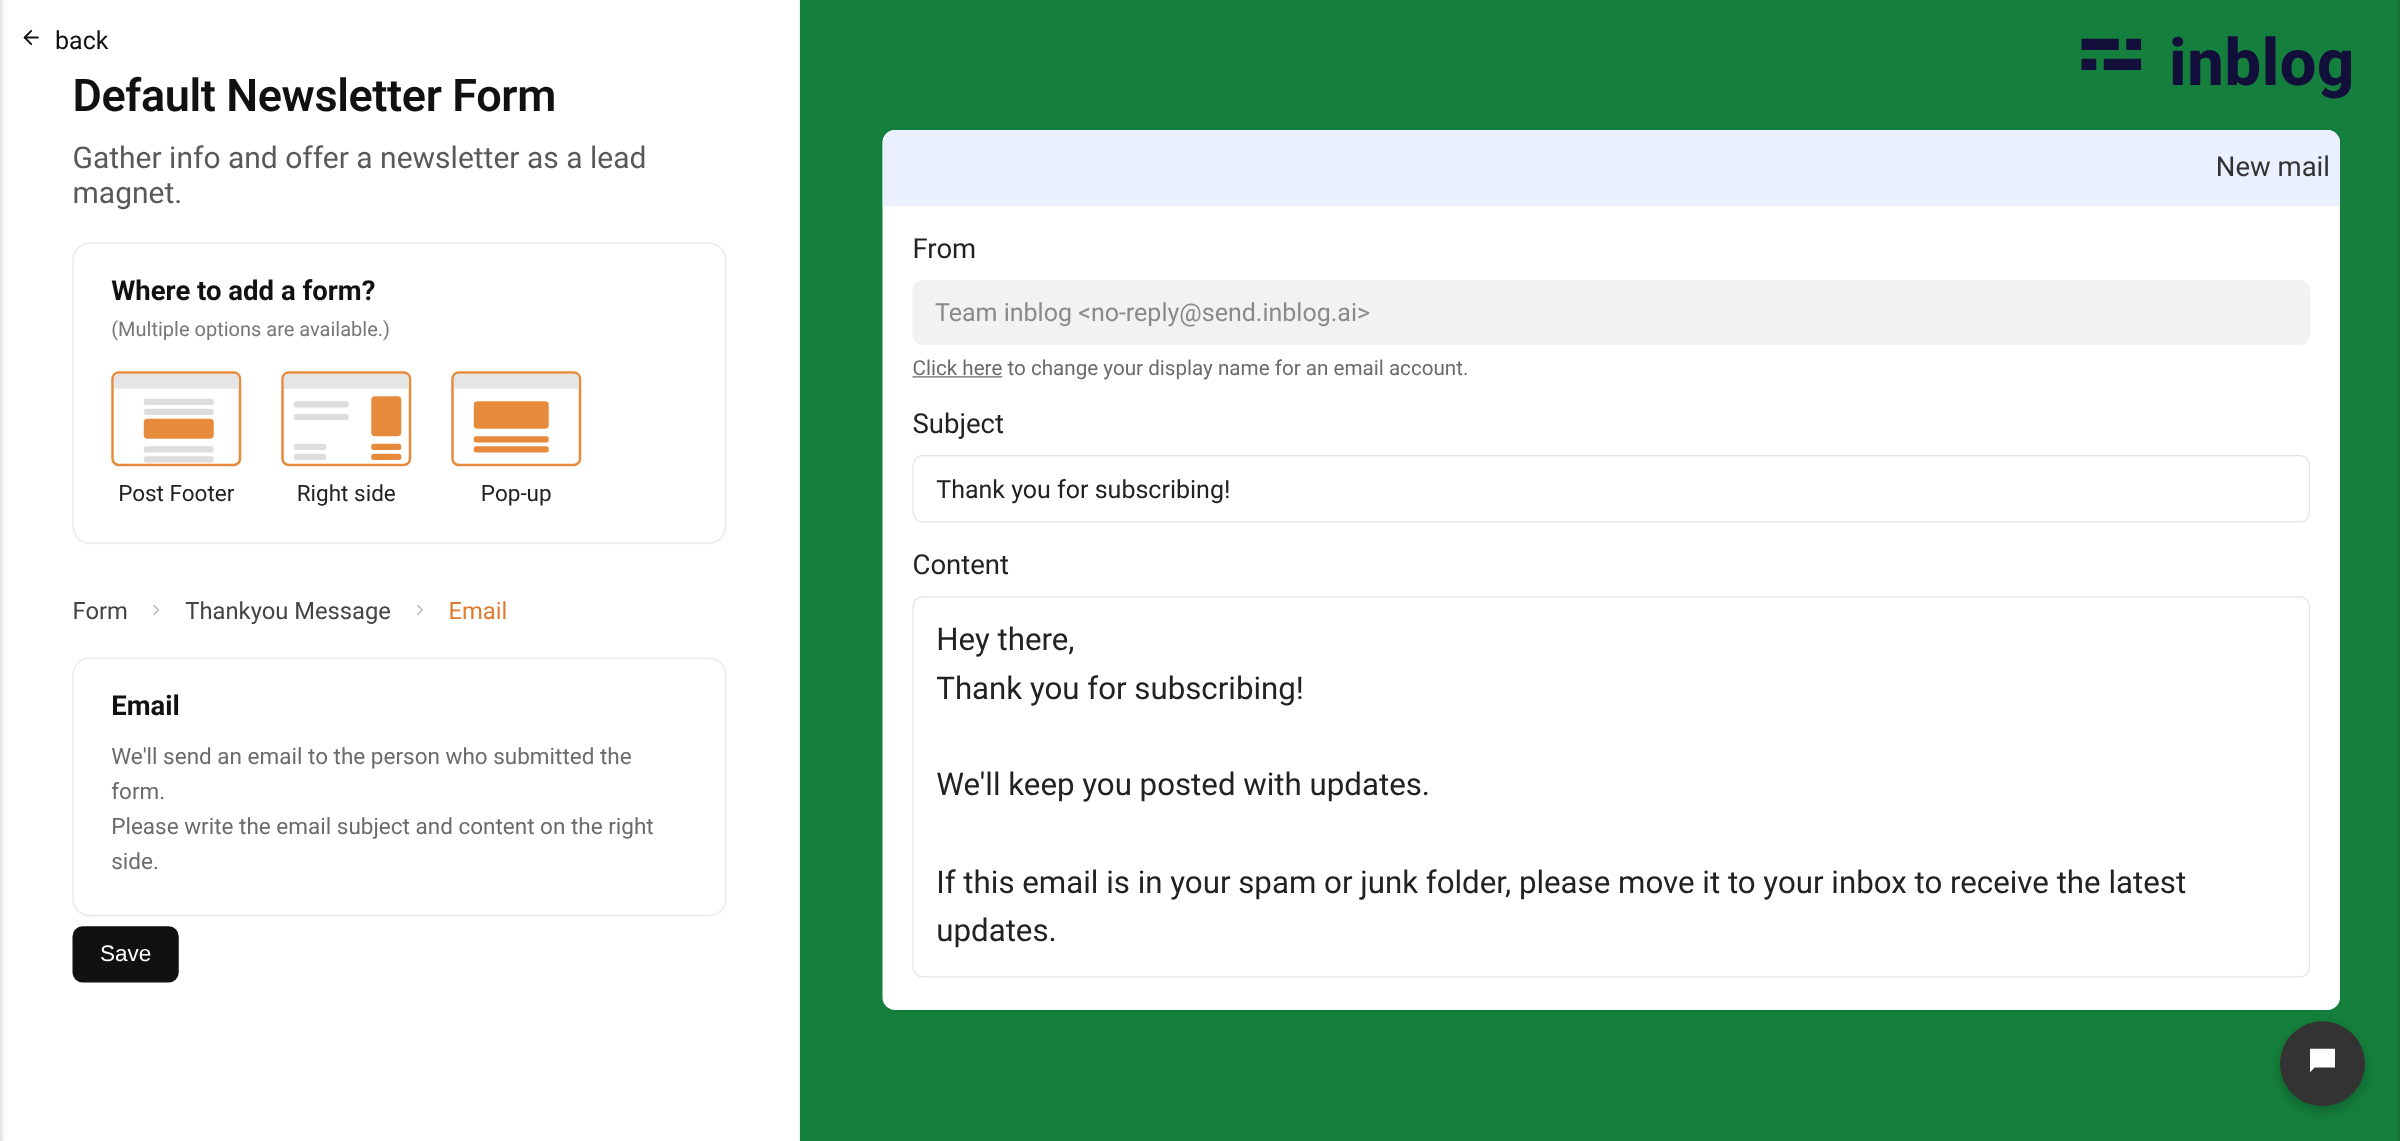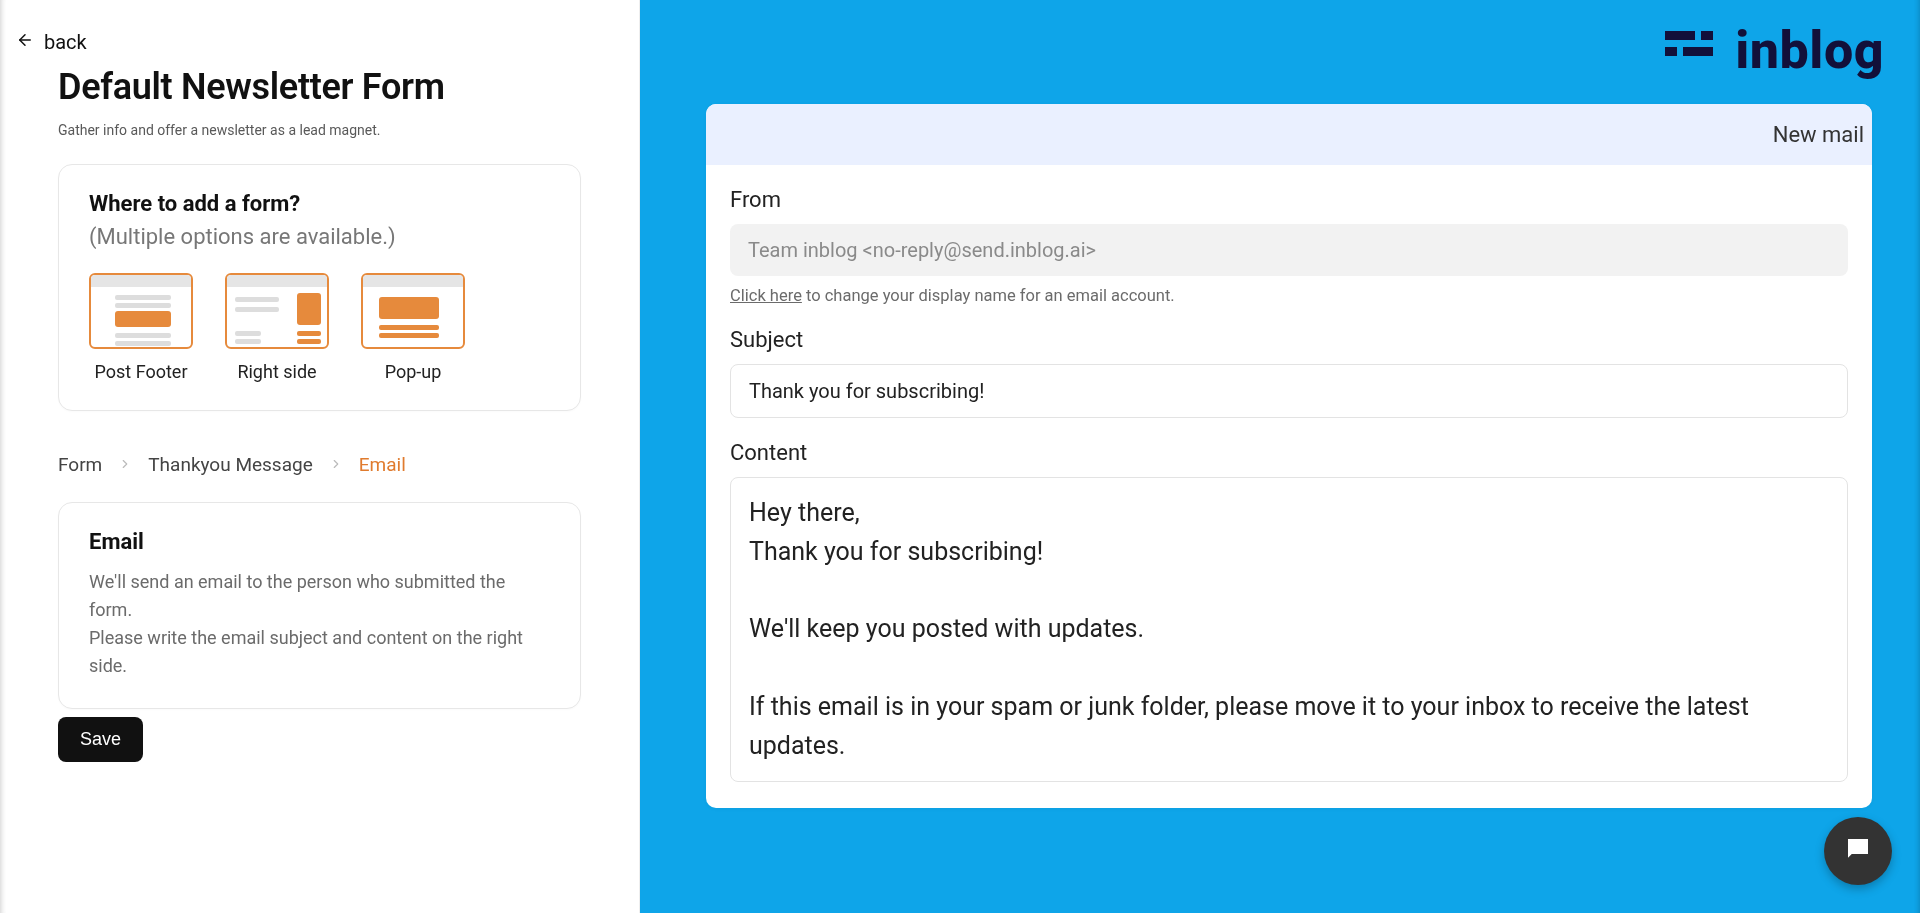--- a/index.html
+++ b/index.html
@@ -7,38 +7,38 @@
   body { display: flex; width: 1920px; height: 913px; overflow: hidden; background: #fff; }
 
   .shadow-edge {
     position: absolute; top:0; bottom:0; width:6px; pointer-events:none;
   }
   .shadow-left { left:0; box-shadow: inset 6px 0 6px -6px rgba(0,0,0,0.25); }
   .shadow-right { right:0; box-shadow: inset -6px 0 6px -6px rgba(0,0,0,0.25); }
 
   
   .left-panel {
-    width: 640px; height: 100%; background: #fff; position: relative; padding: 16px 0 12px 0;
+    width: 640px; height: 100%; background: #fff; position: relative; padding: 6px 0 12px 0;
     border-right: 1px solid #eee;
   }
   .back-row { display:flex; align-items:center; gap:10px; padding: 14px 16px 6px 16px; cursor:pointer; }
   .back-row svg { width:18px; height:18px; stroke:#111; }
   .back-text { font-size: 20px; color:#111; }
 
   .left-inner { padding: 0 58px 0 58px; }
   .page-title { font-size: 36px; font-weight: 600; margin-top: 6px; letter-spacing:-0.3px; }
-  .page-sub   { font-size: 14px; color:#595959; margin-top: 14px; }
+  .page-sub   { font-size: 24px; color:#595959; margin-top: 14px; }
 
   .card {
     background:#fff; border:1px solid #e7e7e7; border-radius:14px;
     padding: 26px 30px 28px 30px; margin-top: 26px;
     box-shadow: 0 1px 2px rgba(0,0,0,0.02);
   }
   .card-title { font-size: 22px; font-weight: 700; }
-  .card-note  { font-size: 22px; color:#777; margin-top: 8px; }
+  .card-note  { font-size: 16px; color:#777; margin-top: 8px; }
 
   .placement-row { display:flex; gap:32px; margin-top: 24px; }
   .placement { display:flex; flex-direction:column; align-items:center; gap:12px; cursor:pointer; }
   .placement .thumb {
     width: 104px; height: 76px; border:2px solid #e68a3c; border-radius:6px; background:#fff; position:relative; overflow:hidden;
   }
   .placement .topbar  { position:absolute; top:0; left:0; right:0; height:12px; background:#e5e5e5; }
   .placement .line { position:absolute; background:#ddd; height:5px; border-radius:2px; }
   .placement .block { position:absolute; background:#e68a3c; border-radius:3px; }
   .placement .blockline { position:absolute; background:#e68a3c; height:5px; border-radius:2px; }
@@ -52,21 +52,21 @@
   .email-desc { font-size:18px; color:#6b6b6b; line-height:1.55; margin-top:14px; }
 
   .save-btn {
     margin-top: 8px; margin-left:0;
     background:#111; color:#fff; border:none; border-radius:8px;
     font-size:18px; padding: 12px 22px; cursor:pointer;
   }
 
   
   .right-panel {
-    flex:1; height:100%; background:#0ea5e9; position:relative; overflow:hidden;
+    flex:1; height:100%; background:#15803d; position:relative; overflow:hidden;
   }
   .brand { position:absolute; top:20px; right:36px; display:flex; align-items:center; gap:22px; }
   .brand-text { font-size:52px; font-weight:800; color:#12103a; letter-spacing:0.5px; }
   .brand-mark svg { width:48px; height:48px; }
 
   .mail-card {
     position:absolute; top:104px; left:66px; right:48px;
     background:#fff; border-radius:10px;
     box-shadow: 0 1px 4px rgba(0,0,0,0.04);
     overflow:hidden;

